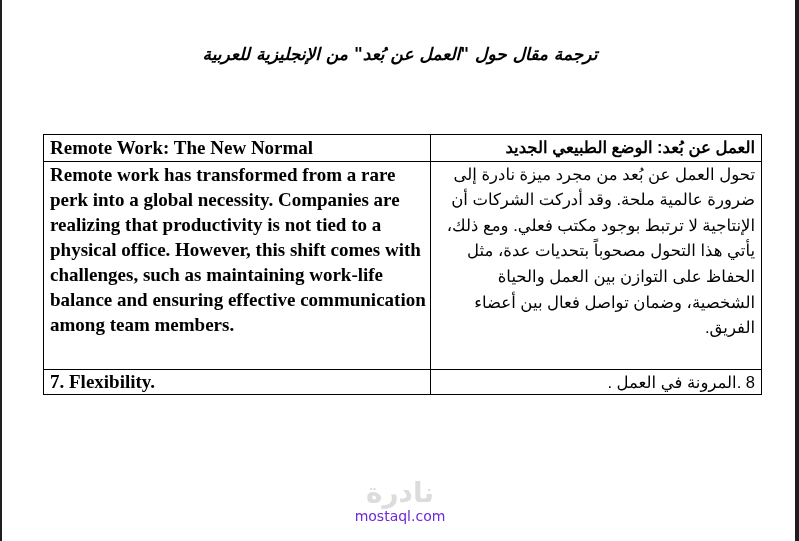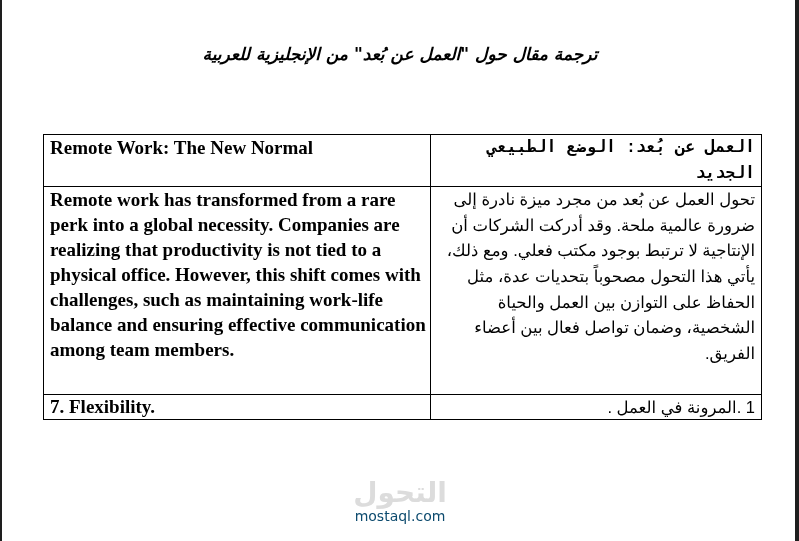--- a/index.html
+++ b/index.html
@@ -26,33 +26,33 @@
     overflow: hidden;
   }
   col.c-en { width: 387px; }
   col.c-ar { width: 331px; }
   .en { font-family: "Liberation Serif", serif; font-size: 19px; line-height: 25px; font-weight: bold; }
   .en.bold { font-weight: bold; }
   .ar {
     direction: rtl; text-align: right; padding: 0 6px 0 4px !important;
     font-family: "Liberation Sans", sans-serif; font-size: 16.5px; line-height: 25.6px;
   }
-  .ar.bold { font-weight: bold; font-family: Liberation Mono, monospace; }
+  .ar.bold { font-weight: bold; }
   tr.r-head td { height: 24px; }
   tr.r-body td { height: 207px; }
   tr.r-key td { height: 26px; }
   tr.r-item td { height: 24px; }
   tr.r-item .en, tr.r-key .en { line-height: 24px; }
   tr.r-item .ar { line-height: 24px; }
   .watermark {
     position: absolute; left: 340px; top: 478px; width: 120px; text-align: center;
     color: #dcdcdc; user-select: none;
   }
   .wm-ar { font-family: "DejaVu Sans", sans-serif; font-weight: bold; font-size: 28px; line-height: 30px; direction: rtl; }
-  .wm-en { font-family: "DejaVu Sans", sans-serif; font-size: 14px; line-height: 16px; color: #0c4a6e; }
+  .wm-en { font-family: "DejaVu Sans", sans-serif; font-size: 14px; line-height: 16px; color: #6d28d9; }
 </style>
 </head>
 <body>
 
 <div class="edge-left"></div>
 <div class="edge-right"></div>
 
 <div class="doc-title">ترجمة مقال حول "العمل عن بُعد" من الإنجليزية للعربية</div>
 
 <table class="t">
@@ -64,21 +64,21 @@
       <tr class="r-head">
     <td class="en bold">Remote Work: The New Normal</td>
     <td class="ar bold">العمل عن بُعد: الوضع الطبيعي الجديد</td>
   </tr>
   <tr class="r-body">
     <td class="en">Remote work has transformed from a rare perk into a global necessity. Companies are realizing that productivity is not tied to a physical office. However, this shift comes with challenges, such as maintaining work-life balance and ensuring effective communication among team members.</td>
     <td class="ar">تحول العمل عن بُعد من مجرد ميزة نادرة إلى ضرورة عالمية ملحة. وقد أدركت الشركات أن الإنتاجية لا ترتبط بوجود مكتب فعلي. ومع ذلك، يأتي هذا التحول مصحوباً بتحديات عدة، مثل الحفاظ على التوازن بين العمل والحياة الشخصية، وضمان تواصل فعال بين أعضاء الفريق.</td>
   </tr>
   <tr class="r-item">
     <td class="en">7. Flexibility.</td>
-    <td class="ar">1 .المرونة في العمل .</td>
+    <td class="ar">8 .المرونة في العمل .</td>
   </tr>
 </tbody>
   </table>
 
 <div class="watermark">
-  <div class="wm-ar">التحول</div>
+  <div class="wm-ar">نادرة</div>
   <div class="wm-en">mostaql.com</div>
 </div>
 
 </body></html>

